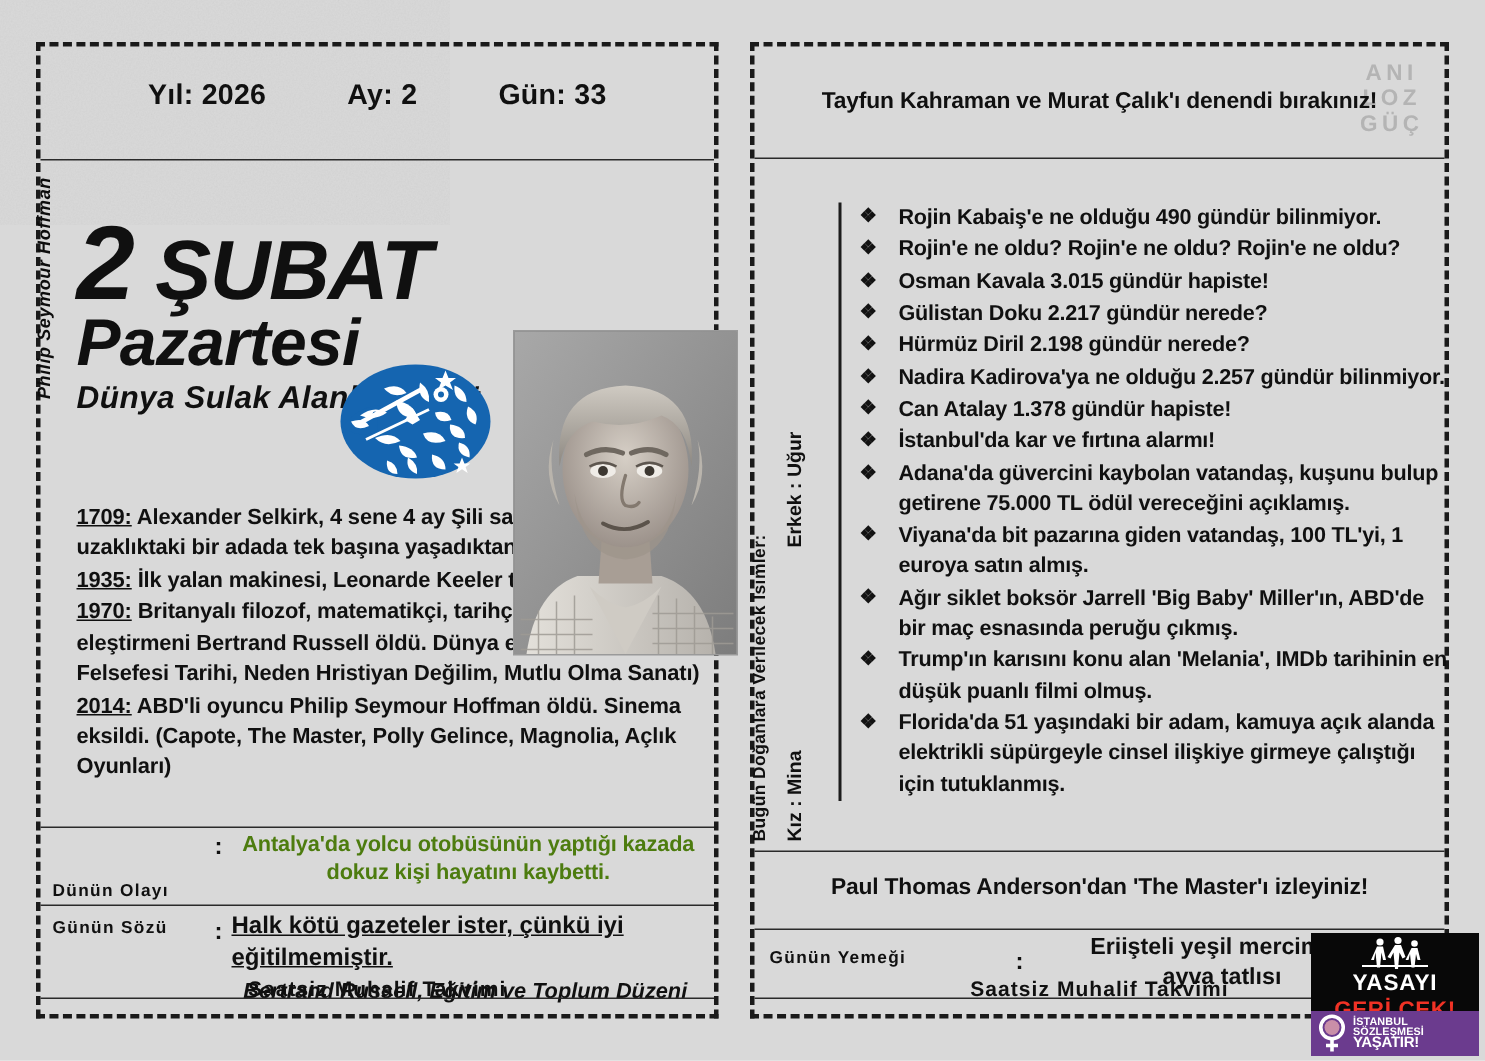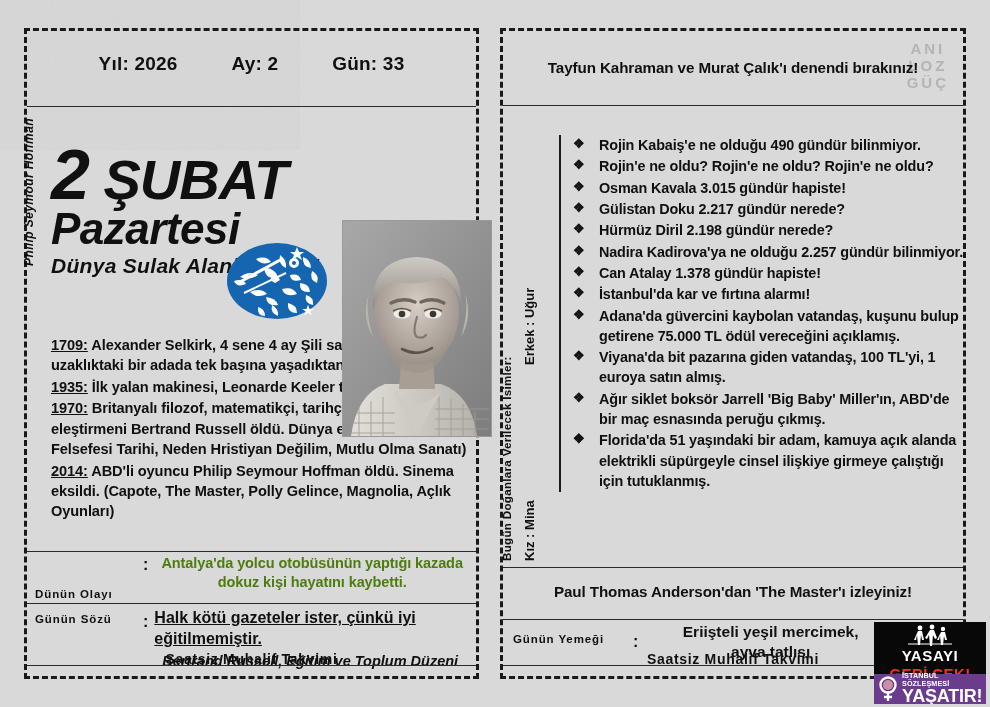--- a/index.html
+++ b/index.html
@@ -148,21 +148,21 @@
   .bi{
     position:absolute;left:2px;top:2px;width:13px;height:13px;
     color:#121212;font-size:13px;line-height:13px;
   }
   .r-film{
     position:absolute;left:0;right:0;top:552px;text-align:center;
     font-size:15.2px;font-weight:bold;letter-spacing:-.1px;
   }
   .row-yemek{
     position:absolute;left:0;right:0;top:588px;height:54px;
-    display:flex;align-items:flex-start;
+    display:flex;align-items:flex-start;gap:44px;
   }
   .row-yemek .lbl{padding:14px 0 0 10px;width:120px;}
   .row-yemek .colon{padding-top:14px;font-weight:bold;}
   .yemek-text{
     flex:1;text-align:center;padding:3px 60px 0 0;
     font-size:15.5px;font-weight:bold;line-height:1.3;
   }
 
   
   .badge{
@@ -172,21 +172,21 @@
   }
   .badge .b1{color:#ffffff;font-size:15px;letter-spacing:.6px;margin-top:25px;}
   .badge .b2{color:#f03225;font-size:15px;letter-spacing:.4px;margin-top:1px;}
   .badge .strip{
     position:absolute;left:0;right:0;bottom:0;height:30px;
     background:#6b3b8e;display:flex;align-items:center;gap:3px;padding-left:3px;
   }
   .badge .strip .bv{width:22px;height:26px;flex:0 0 22px;}
   .badge .strip .btxt{flex:1;text-align:left;line-height:1.02;}
   .badge .b3{color:#ffffff;font-size:7.2px;letter-spacing:.1px;}
-  .badge .b4{color:#ffffff;font-size:18px;letter-spacing:-.2px;}
+  .badge .b4{color:#ffffff;font-size:10px;letter-spacing:-.2px;}
   .badge .figs{position:absolute;left:0;right:0;top:2px;height:24px;}
 </style>
 </head>
 <body>
 
 <div class="page" id="page-left">
 
   <div class="ymd">
     <span>Yıl: 2026</span>
     <span>Ay: 2</span>
@@ -343,21 +343,21 @@
       <li><span class="bi">❖</span><span>Rojin'e ne oldu? Rojin'e ne oldu? Rojin'e ne oldu?</span></li>
       <li><span class="bi">❖</span><span>Osman Kavala 3.015 gündür hapiste!</span></li>
       <li><span class="bi">❖</span><span>Gülistan Doku 2.217 gündür nerede?</span></li>
       <li><span class="bi">❖</span><span>Hürmüz Diril 2.198 gündür nerede?</span></li>
       <li><span class="bi">❖</span><span>Nadira Kadirova'ya ne olduğu 2.257 gündür bilinmiyor.</span></li>
       <li><span class="bi">❖</span><span>Can Atalay 1.378 gündür hapiste!</span></li>
       <li><span class="bi">❖</span><span>İstanbul'da kar ve fırtına alarmı!</span></li>
       <li><span class="bi">❖</span><span>Adana'da güvercini kaybolan vatandaş, kuşunu bulup getirene 75.000 TL ödül vereceğini açıklamış.</span></li>
       <li><span class="bi">❖</span><span>Viyana'da bit pazarına giden vatandaş, 100 TL'yi, 1 euroya satın almış.</span></li>
       <li><span class="bi">❖</span><span>Ağır siklet boksör Jarrell 'Big Baby' Miller'ın, ABD'de bir maç esnasında peruğu çıkmış.</span></li>
-      <li><span class="bi">❖</span></li>
+      <li><span class="bi">❖</span><span>Trump'ın karısını konu alan 'Melania', IMDb tarihinin en düşük puanlı filmi olmuş.</span></li>
       <li><span class="bi">❖</span><span>Florida'da 51 yaşındaki bir adam, kamuya açık alanda elektrikli süpürgeyle cinsel ilişkiye girmeye çalıştığı için tutuklanmış.</span></li>
     </ul>
   </div>
 
   <div class="hline" style="top:536px;"></div>
   <div class="r-film">Paul Thomas Anderson'dan 'The Master'ı izleyiniz!</div>
 
   <div class="hline" style="top:588px;"></div>
   <div class="row-yemek">
     <span class="lbl">Günün Yemeği</span>

